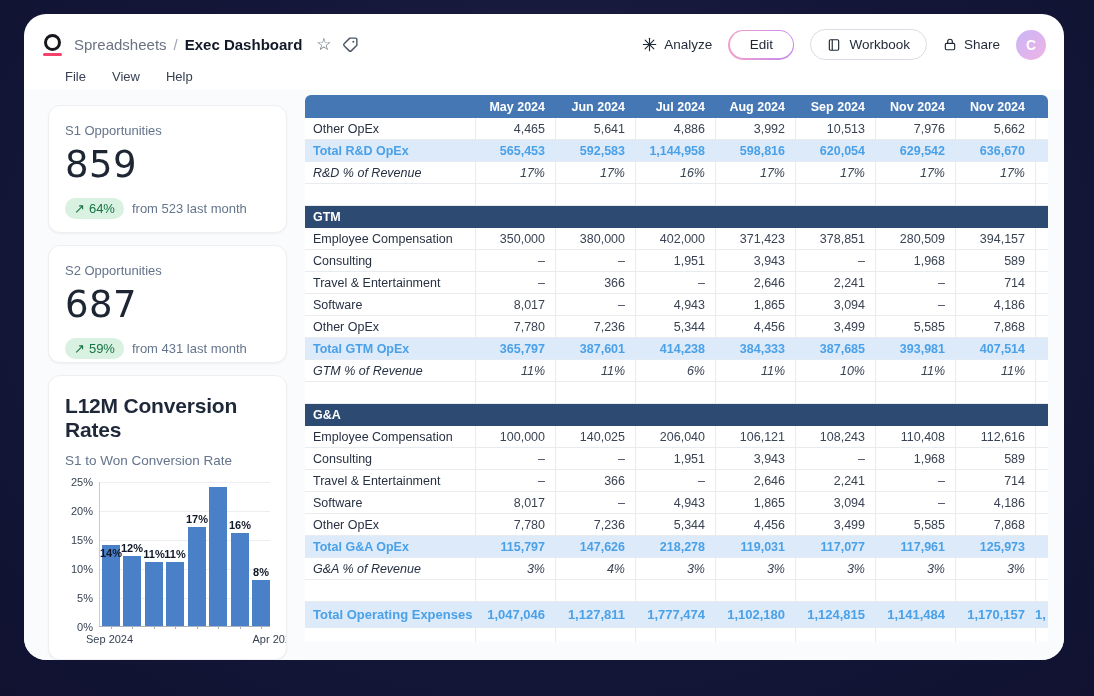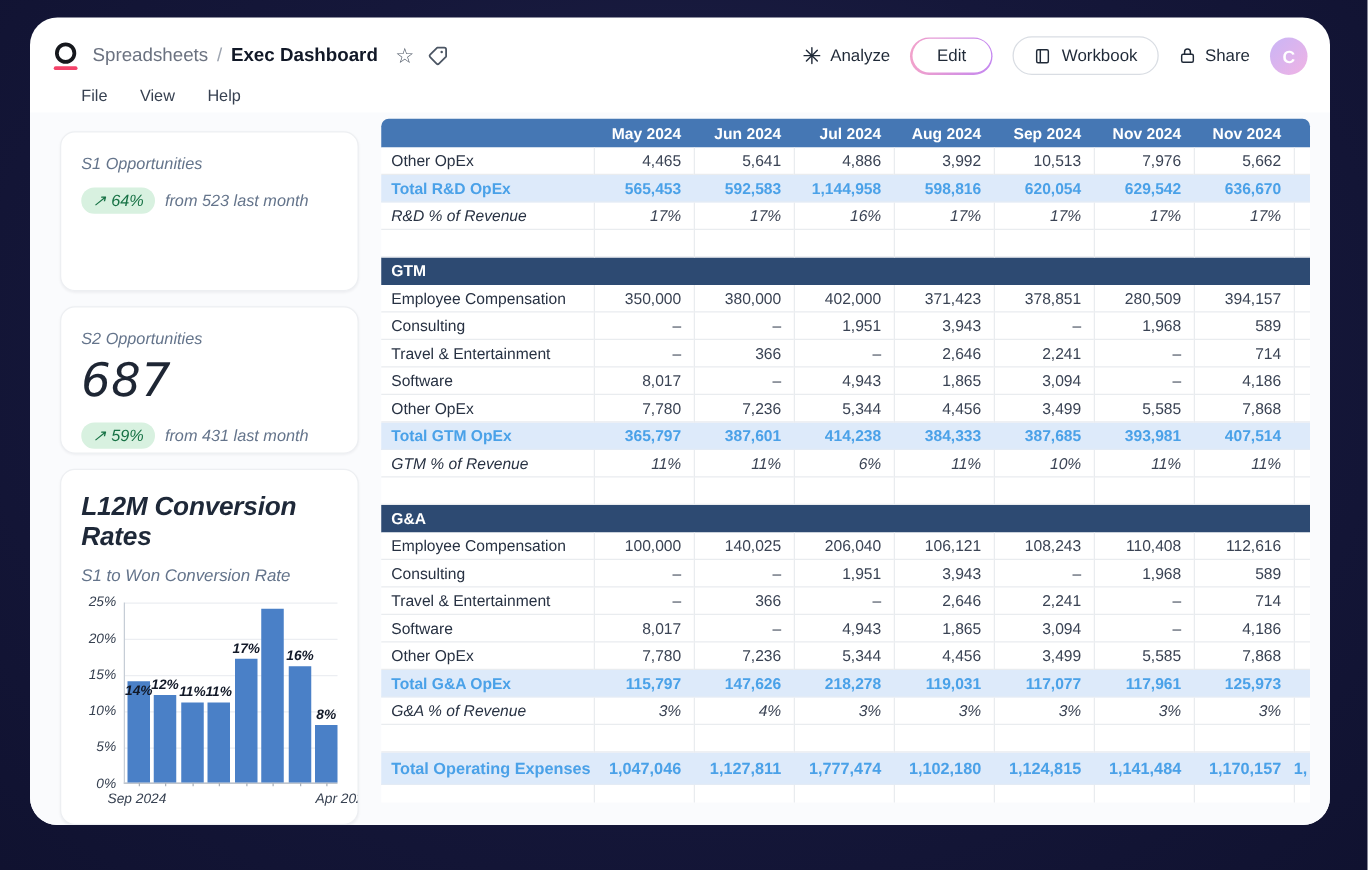--- a/index.html
+++ b/index.html
@@ -28,21 +28,21 @@
   .topbar-right { display:flex; align-items:center; gap:16px; }
   .txt-btn { display:flex; align-items:center; gap:7px; font-size:13.5px; color:#1f2937; cursor:pointer; background:none; border:none; font-family:inherit; }
   .pill-grad { padding:1.5px; border-radius:999px; background:linear-gradient(90deg,#f2a2cb,#c487f0); cursor:pointer; }
   .pill-grad-inner { background:#fff; border-radius:999px; padding:6px 20px; font-size:13.5px; color:#1f2937; }
   .pill-plain { display:flex; align-items:center; gap:8px; border:1px solid #d9dde3; border-radius:999px; padding:7px 16px; font-size:13.5px; color:#1f2937; background:#fff; cursor:pointer; font-family:inherit; }
   .avatar { width:30px; height:30px; border-radius:50%; background:linear-gradient(135deg,#c9b5f6,#f0b3e4); color:#fff; font-weight:bold; font-size:14px; display:flex; align-items:center; justify-content:center; cursor:pointer; }
   .menubar { display:flex; gap:26px; margin:9px 0 0 41px; font-size:13px; color:#374151; }
   .menu-item { cursor:pointer; }
   
   .content { position:absolute; top:76px; left:0; right:0; bottom:0; background:#fafbfd; }
-  .sidebar { position:absolute; left:24px; top:15px; width:239px;font-style:italic; }
+  .sidebar { position:absolute; left:24px; top:15px; width:239px; }
   .card { background:#fff; border:1px solid #edeff2; border-radius:12px; box-shadow:0 1px 2px rgba(16,24,40,.05); overflow:hidden; }
   .kpi-card { padding:17px 16px; margin-bottom:12px; }
   .kpi-card.first { height:128px; }
   .kpi-card.second { height:118px; }
   .kpi-label { font-size:13px; color:#64748b; }
   .kpi-value { font-family:"DejaVu Sans", sans-serif; font-size:37px; color:#1e2634; margin-top:5px; letter-spacing:.5px; }
   .kpi-delta-row { display:flex; align-items:center; gap:8px; margin-top:12px; }
   .badge { display:inline-flex; align-items:center; gap:4px; background:var(--badge-bg); color:var(--badge-text); font-size:13px; border-radius:999px; padding:3px 9px; }
   .kpi-note { font-size:13px; color:#64748b; }
   
@@ -136,20 +136,21 @@
       <span class="menu-item">View</span>
       <span class="menu-item">Help</span>
     </div>
 
   <div class="content">
 
     <div class="sidebar">
 
       <div class="card kpi-card first">
         <div class="kpi-label">S1 Opportunities</div>
+        <div class="kpi-value">859</div>
         <div class="kpi-delta-row">
           <span class="badge">
             <span>↗</span>
             <span>64%</span>
           </span>
           <span class="kpi-note">from 523 last month</span>
         </div>
       </div>
 
       <div class="card kpi-card second">

